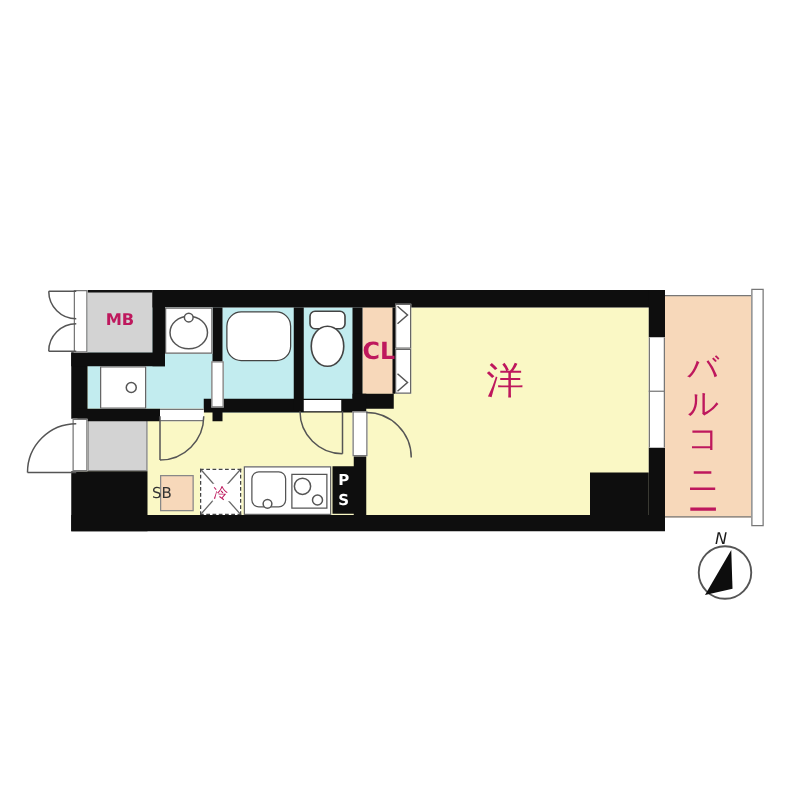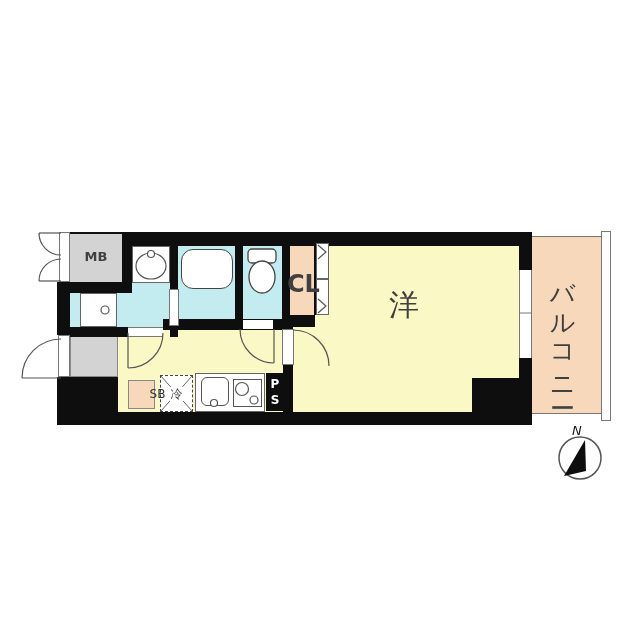--- a/index.html
+++ b/index.html
@@ -7,21 +7,21 @@
   .plan{position:absolute;left:0;top:0;width:640px;height:640px;}
   .abs{position:absolute;box-sizing:border-box;}
   .wall{background:#0e0e0e;}
   .yellow{background:#FAF8C5;}
   .cyan{background:#C2ECEF;}
   .peach{background:#F7D8BA;}
   .gray{background:#D3D3D3;}
   .white{background:#ffffff;}
   .thin{border:1px solid #777;}
   .fixture{background:#fff;border:1px solid #666;}
-  .lbl{color:#404040;text-align:center;}
+  .lbl{color:#be185d;text-align:center;}
   .svg-overlay{position:absolute;left:0;top:0;width:640px;height:640px;pointer-events:none;}
 </style>
 </head>
 <body>
 
 <div class="plan">
 
   <div class="abs yellow" style="left:62px;top:293px;width:230px;height:120px;"></div>
   <div class="abs yellow" style="left:292px;top:246px;width:227px;height:166px;"></div>
   <div class="abs cyan" style="left:70px;top:246px;width:108px;height:81px;"></div>
@@ -124,26 +124,26 @@
       <path d="M519,313 L532,313"></path>
     </g>
     <g>
       <circle cx="580" cy="458" r="21" fill="#fff" stroke="#555" stroke-width="1.5"></circle>
       <polygon points="585,440 564,476 586,471" fill="#0d0d0d"></polygon>
       <text x="572" y="435" font-size="13" font-style="italic" fill="#1a1a1a">N</text>
     </g>
   </svg>
 
   <div class="abs lbl" style="left:70px;top:249px;width:52px;font-size:13px;font-weight:600;">MB</div>
-  <div class="abs lbl" style="left:287px;top:270px;width:32px;font-size:24px;font-weight:600;">CL</div>
+  <div class="abs lbl" style="left:287px;top:270px;width:32px;font-size:19px;font-weight:600;">CL</div>
   <div class="abs lbl" style="left:340px;top:288px;width:128px;">
     <div style="font-size:30px;line-height:34px;">洋</div>
   </div>
   <div class="abs lbl" style="left:549px;top:247px;width:30px;height:170px;font-size:25px;letter-spacing:4px;writing-mode:vertical-rl;text-orientation:upright;">バルコニー</div>
-  <div class="abs lbl" style="left:144px;top:387px;width:27px;font-size:12px;color:#333;">SB</div>
+  <div class="abs lbl" style="left:116px;top:387px;width:27px;font-size:12px;color:#333;">SB</div>
   <div class="abs lbl" style="left:160px;top:386px;width:33px;font-size:12px;">
     <span style="background:#fff;padding:0 1px;">冷</span>
   </div>
   <div class="abs lbl" style="left:266px;top:376px;width:18px;color:#fff;font-size:12px;font-weight:700;line-height:16px;">
     <div>P</div>
     <div>S</div>
   </div>
 
 </div>
 

